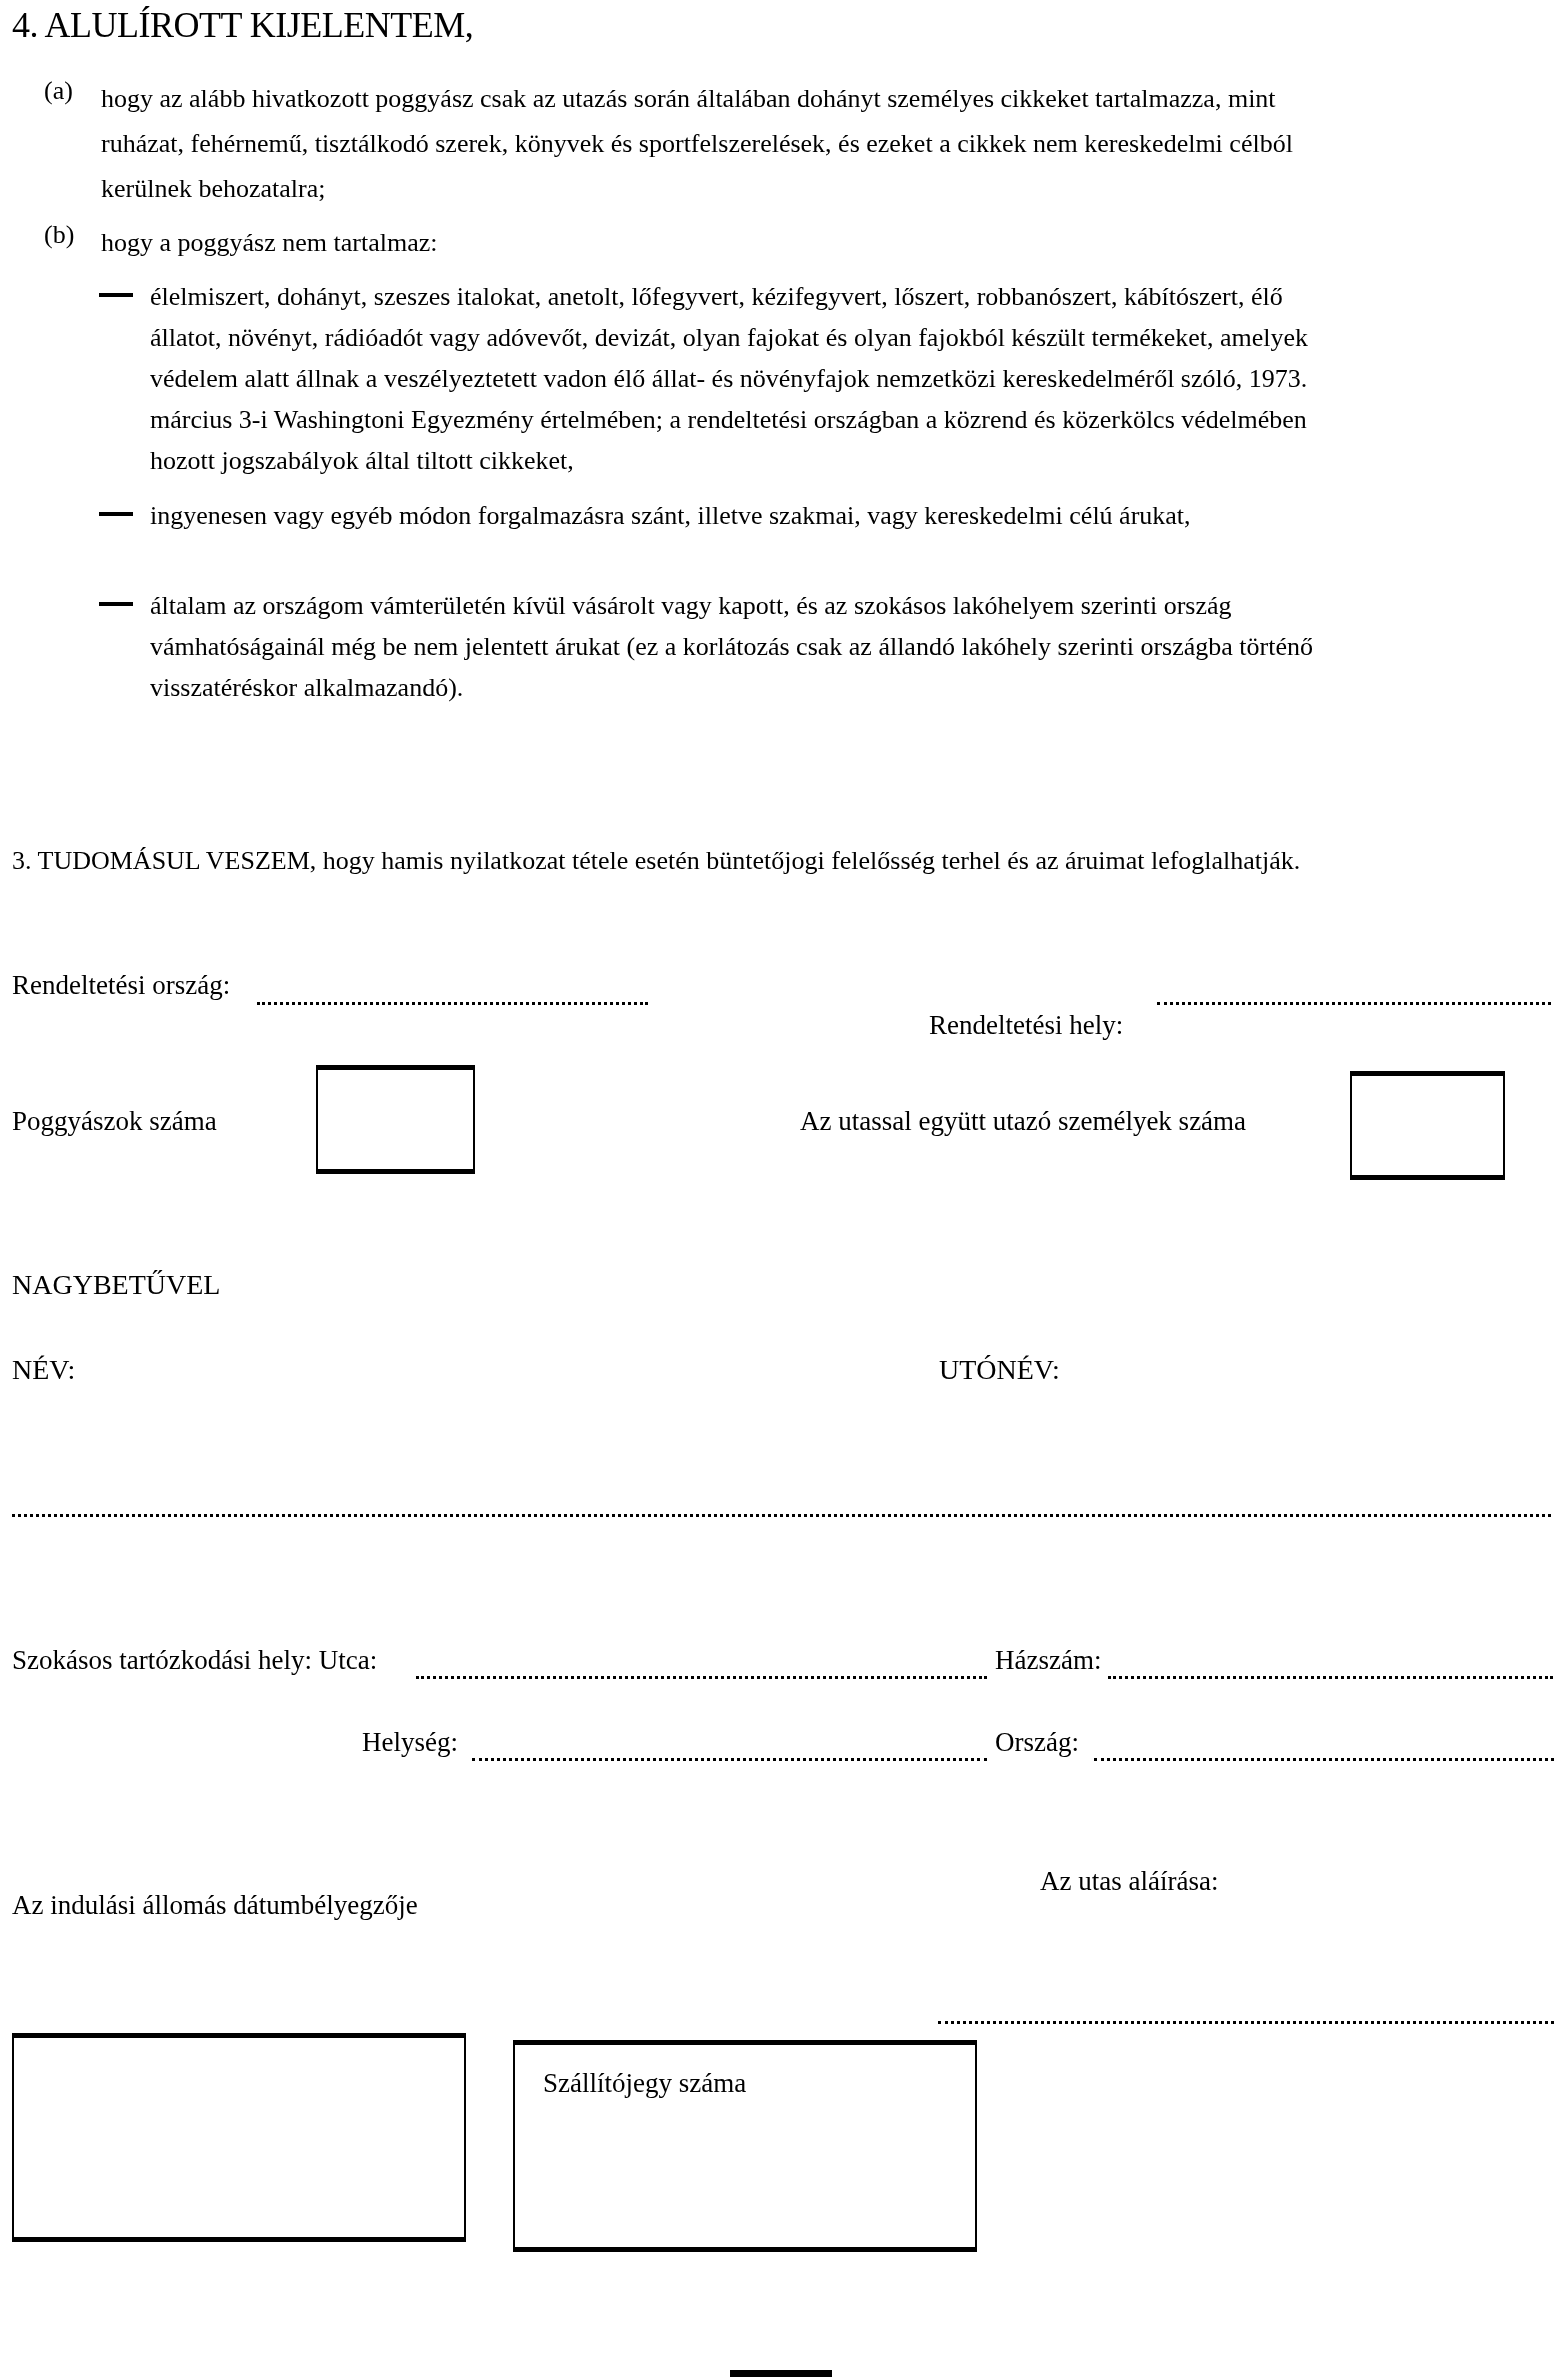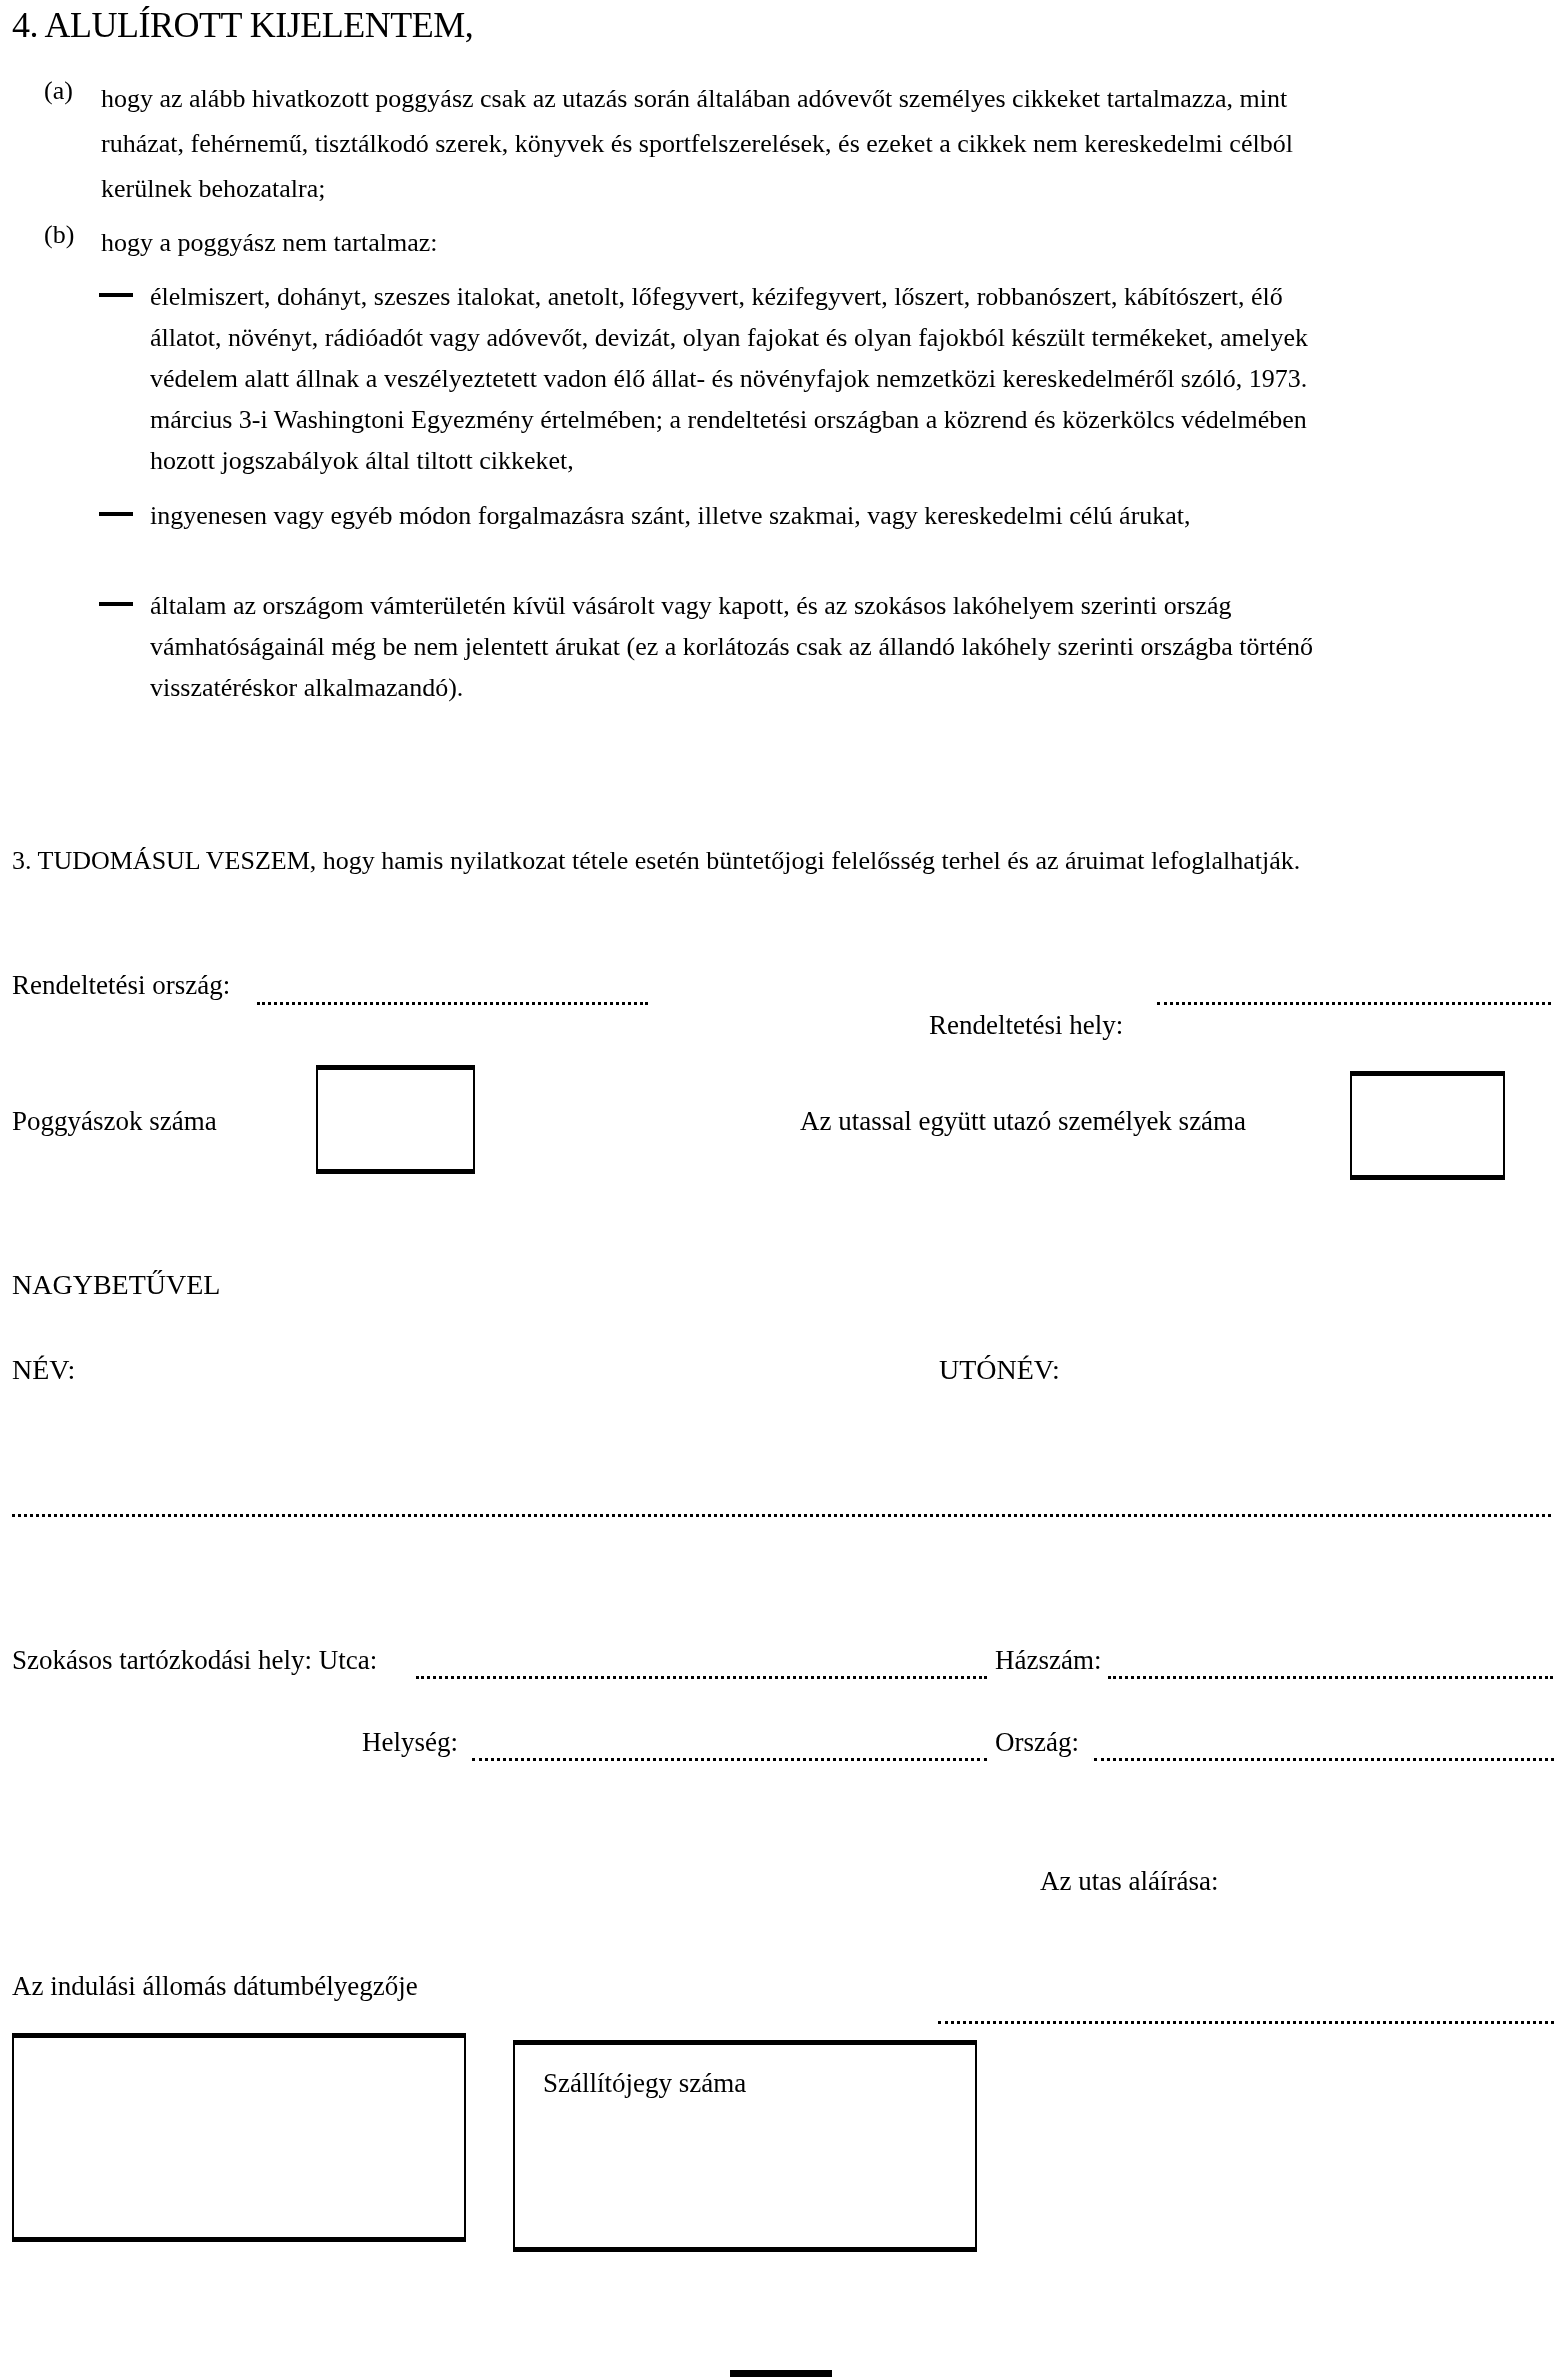--- a/index.html
+++ b/index.html
@@ -25,21 +25,21 @@
 </style>
 </head>
 <body>
 
 <div id="page">
 
   <div class="abs title" style="left:12px; top:3.9px;">4. ALULÍROTT KIJELENTEM,</div>
 
   <div class="abs" style="left:0; top:76px; width:1557px;">
     <span class="item-label">(a)</span>
-    <div class="item-text body-text">hogy az alább hivatkozott poggyász csak az utazás során általában adóvevőt személyes cikkeket tartalmazza, mint
+    <div class="item-text body-text">hogy az alább hivatkozott poggyász csak az utazás során általában dohányt személyes cikkeket tartalmazza, mint
 ruházat, fehérnemű, tisztálkodó szerek, könyvek és sportfelszerelések, és ezeket a cikkek nem kereskedelmi célból
 kerülnek behozatalra;</div>
   </div>
 
   <div class="abs" style="left:0; top:220px; width:1557px;">
     <span class="item-label">(b)</span>
     <div class="item-text body-text">hogy a poggyász nem tartalmaz:</div>
   </div>
 
   <div class="abs" style="left:0; top:276px; width:1557px;">
@@ -88,21 +88,21 @@
   <div class="abs label" style="left:995px; top:1645px;">Házszám:</div>
   <div class="abs dots" style="left:1108px; top:1648px; width:445px;"></div>
 
   <div class="abs label" style="left:362px; top:1727px;">Helység:</div>
   <div class="abs dots" style="left:472px; top:1730px; width:515px;"></div>
   <div class="abs label" style="left:995px; top:1727px;">Ország:</div>
   <div class="abs dots" style="left:1094px; top:1730px; width:460px;"></div>
 
   <div class="abs label" style="left:1040px; top:1866px;">Az utas aláírása:</div>
 
-  <div class="abs label" style="left:12px; top:1971px;text-align:right;">Az indulási állomás dátumbélyegzője</div>
+  <div class="abs label" style="left:12px; top:1890px;text-align:right;">Az indulási állomás dátumbélyegzője</div>
 
   <div class="abs dots" style="left:938px; top:1993px; width:616px;"></div>
 
   <div class="box" style="left:12px; top:2033px; width:450px; height:199px;"></div>
 
   <div class="box" style="left:513px; top:2040px; width:460px; height:202px;">
     <div class="label" style="margin:23px 0 10px 28px;">Szállítójegy száma</div>
   </div>
 
   <div class="bar" style="left:730px; top:2370px; width:102px; height:7.7px;"></div>

